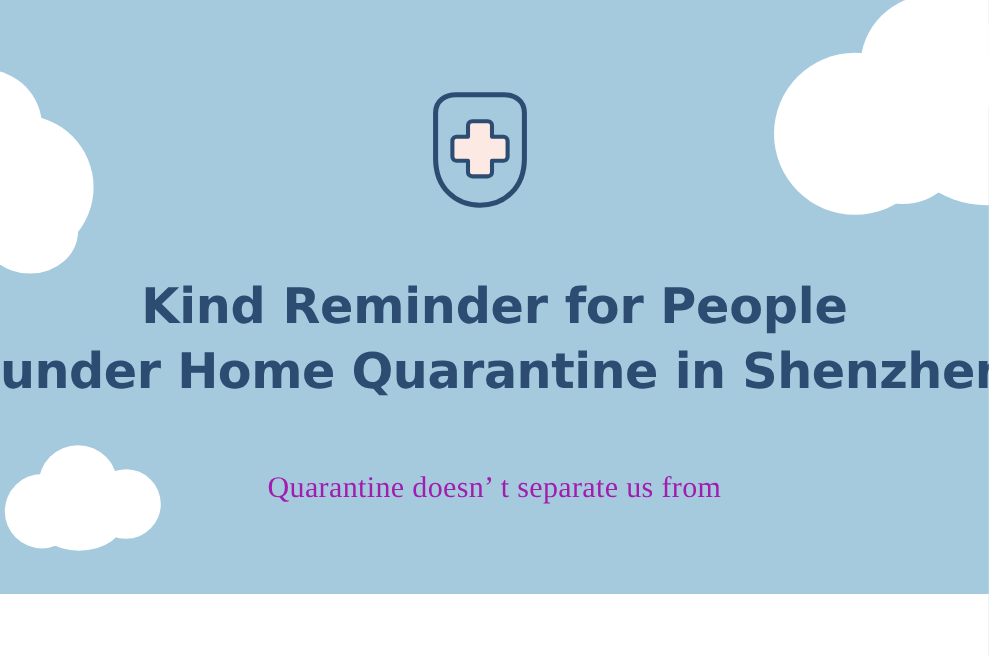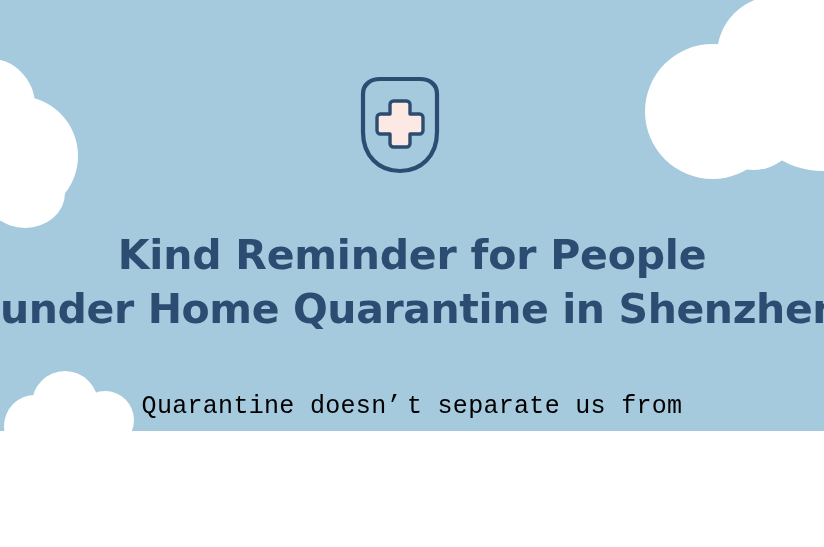--- a/index.html
+++ b/index.html
@@ -9,21 +9,21 @@
   body {
     width: 824px;
     height: 547px;
     overflow: hidden;
     font-family: "Liberation Sans", sans-serif;
   }
 
   #poster {
     position: relative;
     width: 824px;
-    height: 431px;
+    height: 495px;
     background: #a5cadd;
     overflow: hidden;
   }
 
   
   .cloud {
     position: absolute;
     pointer-events: none;
   }
   .puff {
@@ -84,22 +84,22 @@
   .title-line.line2 { font-size: 41px; letter-spacing: -0.4px; }
 
   #subtitle-block {
     position: absolute;
     left: 0;
     top: 387px;
     width: 824px;
     text-align: center;
   }
   .subtitle-line {
-    color: #000000;
-    font-family: Liberation Mono, monospace;
+    color: #a21caf;
+    font-family: Liberation Serif, serif;
     font-weight: normal;
     font-size: 25px;
     line-height: 39px;
     letter-spacing: 0.3px;
     white-space: nowrap;
   }
   .apos { letter-spacing: 0.22em; }
 </style>
 </head>
 <body>

